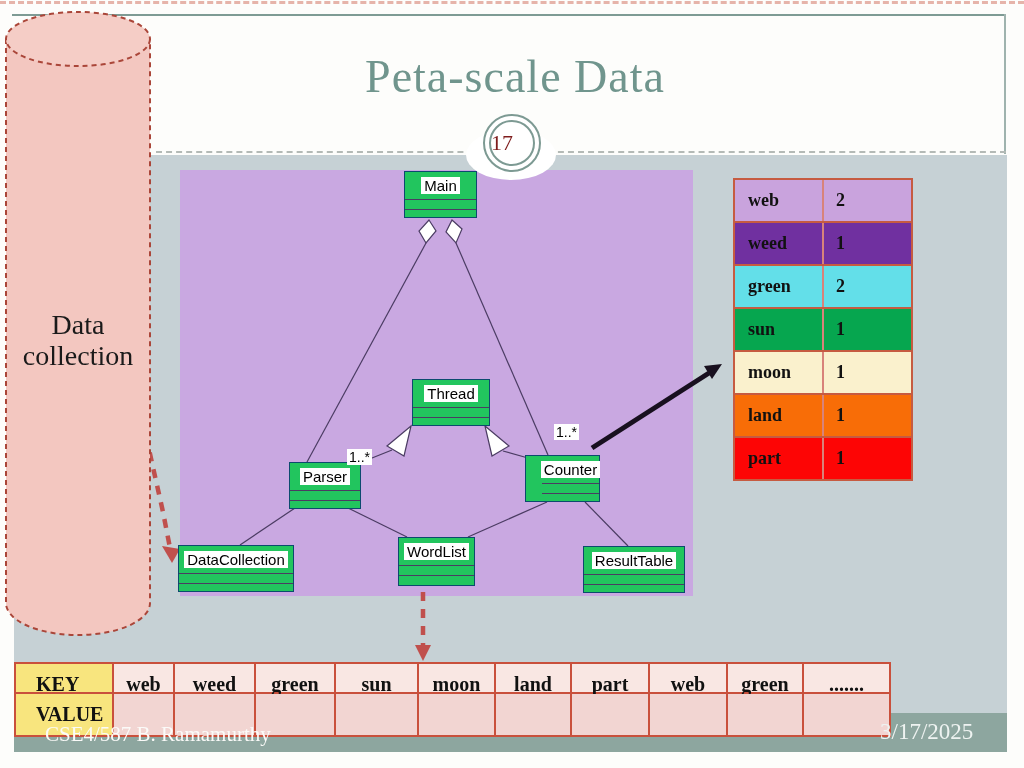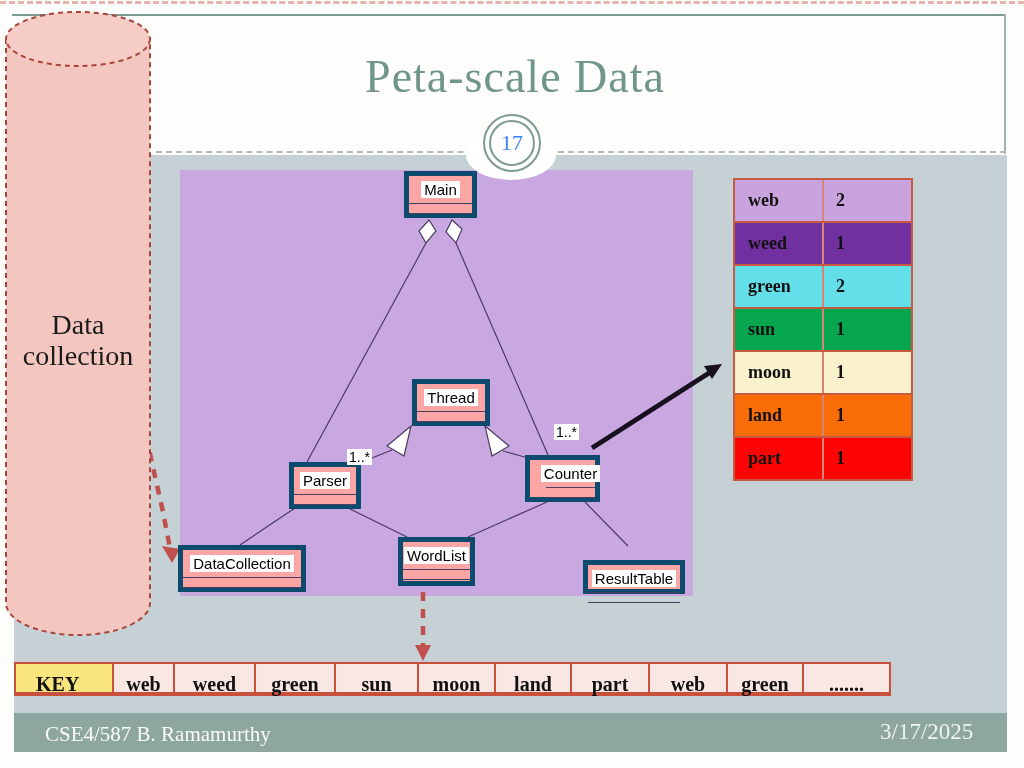--- a/index.html
+++ b/index.html
@@ -23,31 +23,31 @@
   
   .title{position:absolute;left:170px;top:50px;width:690px;text-align:center;
     font-size:46px;color:#70958d;letter-spacing:1px;z-index:5;}
   
   .bump{position:absolute;left:466px;top:130px;width:90px;height:50px;
     background:#ffffff;border-radius:50%;z-index:6;}
   .pagenum-outer{position:absolute;left:483px;top:114px;width:54px;height:54px;
     border:2px solid #7d9a93;border-radius:50%;background:#fff;z-index:7;}
   .pagenum-inner{position:absolute;left:4px;top:4px;width:42px;height:42px;
     border:2px solid #7d9a93;border-radius:50%;background:#fff;
-    text-align:center;line-height:42px;font-size:22px;color:#3b82f6;}
+    line-height:42px;font-size:22px;color:#7f1d1d;}
   
   .cyl{position:absolute;left:3px;top:5px;z-index:6;}
   .cyl-label{position:absolute;left:10px;top:310px;width:136px;text-align:center;
     font-size:28px;color:#1a1a1a;z-index:7;line-height:1.1;}
   
   .panel{position:absolute;left:180px;top:170px;width:513px;height:426px;
     background:#c9a8e1;z-index:2;}
   .overlay{position:absolute;left:0;top:0;z-index:3;pointer-events:none;}
   
-  .ubox{position:absolute;border:5px solid #0c4a6e;background:#fca5a5;
+  .ubox{position:absolute;border:1px solid #0c4a6e;background:#22c55e;
     box-sizing:border-box;z-index:4;}
   .uname{height:27px;border-bottom:1px solid #4b3c63;display:flex;
     align-items:center;justify-content:center;}
   .uname span{background:#ffffff;padding:0 3px;
     font-family:"Liberation Sans",sans-serif;font-size:15px;color:#000;white-space:nowrap;}
   .urow1{height:9px;border-bottom:1px solid #4b3c63;}
   .mult{position:absolute;background:#fff;
     font-family:"Liberation Sans",sans-serif;font-size:14px;color:#000;
     padding:0 2px;z-index:5;}
   
@@ -148,33 +148,33 @@
         <span>Parser</span>
       </div>
     <div class="urow1"></div>
   </div>
   <div class="ubox" style="left:525px;top:455px;width:75px;height:47px;padding-left:16px;">
     <div class="uname">
         <span>Counter</span>
       </div>
     <div class="urow1"></div>
   </div>
-  <div class="ubox" style="left:178px;top:545px;width:128px;height:47px;">
+  <div class="ubox" style="left:178px;top:545px;width:116px;height:47px;">
     <div class="uname">
         <span>DataCollection</span>
       </div>
     <div class="urow1"></div>
   </div>
   <div class="ubox" style="left:398px;top:537px;width:77px;height:49px;">
     <div class="uname">
         <span>WordList</span>
       </div>
     <div class="urow1"></div>
   </div>
-  <div class="ubox" style="left:583px;top:560px;width:102px;height:34px;">
+  <div class="ubox" style="left:583px;top:546px;width:102px;height:47px;">
     <div class="uname">
         <span>ResultTable</span>
       </div>
     <div class="urow1"></div>
   </div>
 
   <div class="mult" style="left:347px;top:449px;">1..*</div>
   <div class="mult" style="left:554px;top:424px;">1..*</div>
 
   <div class="kvtable" id="kvtable">
@@ -215,18 +215,31 @@
         <div class="bcell" style="width: 81px;">weed</div>
         <div class="bcell" style="width: 80px;">green</div>
         <div class="bcell" style="width: 83px;">sun</div>
         <div class="bcell" style="width: 77px;">moon</div>
         <div class="bcell" style="width: 76px;">land</div>
         <div class="bcell" style="width: 78px;">part</div>
         <div class="bcell" style="width: 78px;">web</div>
         <div class="bcell" style="width: 76px;">green</div>
         <div class="bcell" style="width: 87px;">.......</div>
       </div>
+      <div class="brow brow-v">
+        <div class="bcell" style="width: 96px;">VALUE</div>
+        <div class="bcell" style="width: 61px;"></div>
+        <div class="bcell" style="width: 81px;"></div>
+        <div class="bcell" style="width: 80px;"></div>
+        <div class="bcell" style="width: 83px;"></div>
+        <div class="bcell" style="width: 77px;"></div>
+        <div class="bcell" style="width: 76px;"></div>
+        <div class="bcell" style="width: 78px;"></div>
+        <div class="bcell" style="width: 78px;"></div>
+        <div class="bcell" style="width: 76px;"></div>
+        <div class="bcell" style="width: 87px;"></div>
+      </div>
     </div>
 
   <div class="footer-text">CSE4/587 B. Ramamurthy</div>
   <div class="date-text">3/17/2025</div>
 
 </div>
 
 </body></html>

